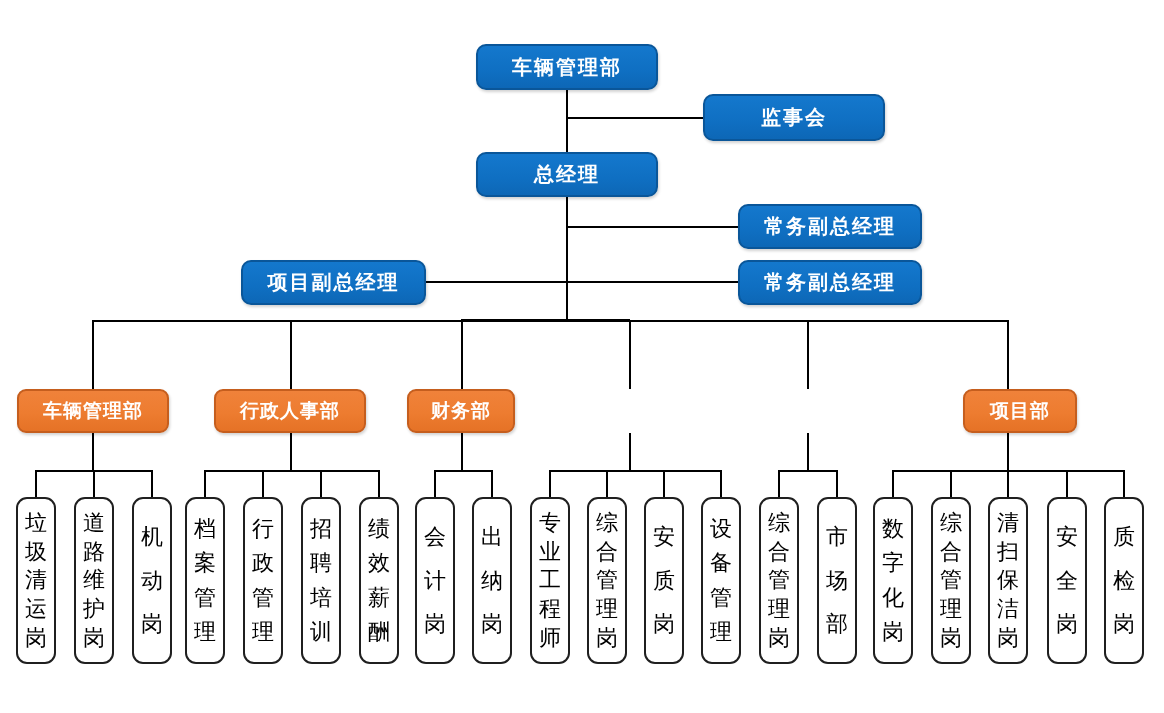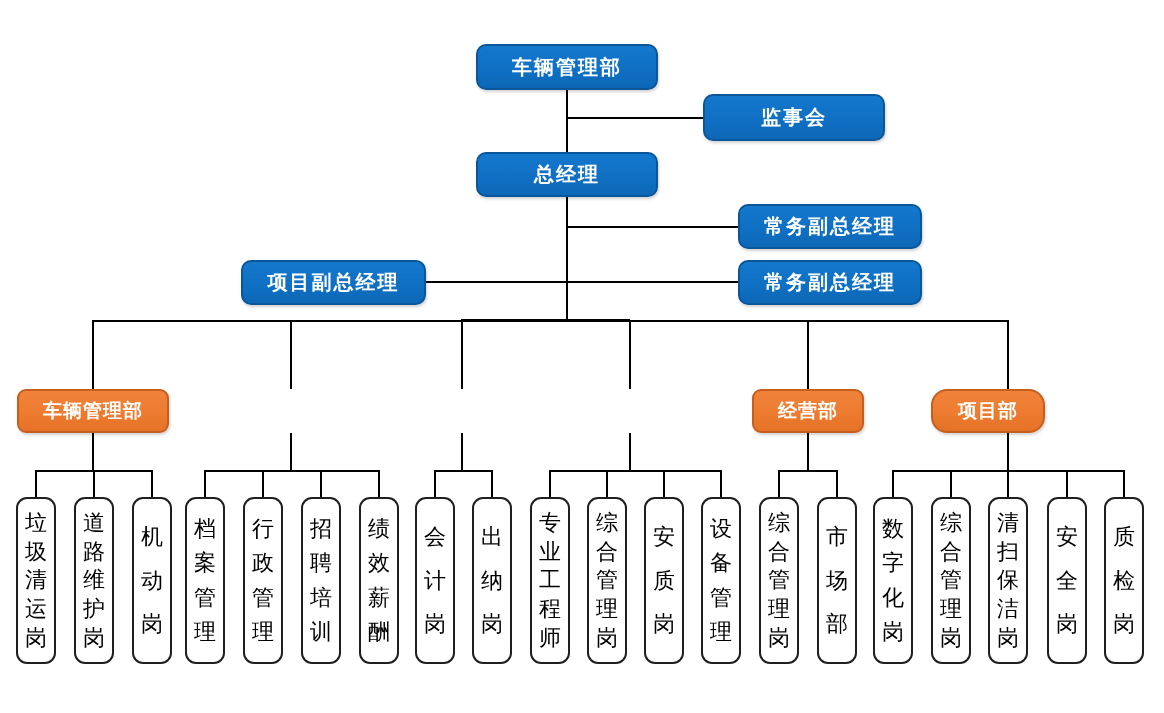--- a/index.html
+++ b/index.html
@@ -115,22 +115,23 @@
   <div class="ln v" style="left:1123px;top:471px;height:27px;"></div>
 
   <div class="node-blue" style="left:476px;top:44px;width:182px;height:46px;">车辆管理部</div>
   <div class="node-blue" style="left:703px;top:94px;width:182px;height:47px;">监事会</div>
   <div class="node-blue" style="left:476px;top:152px;width:182px;height:45px;">总经理</div>
   <div class="node-blue" style="left:738px;top:204px;width:184px;height:45px;">常务副总经理</div>
   <div class="node-blue" style="left:241px;top:260px;width:185px;height:45px;">项目副总经理</div>
   <div class="node-blue" style="left:738px;top:260px;width:184px;height:45px;">常务副总经理</div>
 
   <div class="node-orange" style="left:17px;top:389px;width:152px;height:44px;">车辆管理部</div>
-  <div class="node-orange" style="left:752px;top:389px;width:112px;height:44px;">经营部</div>
-  <div class="node-orange" style="left:931px;top:389px;width:114px;height:44px;border-radius:16px;">项目部</div>
+  <div class="node-orange" style="left:214px;top:389px;width:152px;height:44px;">行政人事部</div>
+  <div class="node-orange" style="left:407px;top:389px;width:108px;height:44px;">财务部</div>
+  <div class="node-orange" style="left:963px;top:389px;width:114px;height:44px;">项目部</div>
 
   <div class="post" style="left:16px;">
       <span>垃</span>
       <span>圾</span>
       <span>清</span>
       <span>运</span>
       <span>岗</span>
     </div>
   <div class="post" style="left:74px;">
       <span>道</span>

